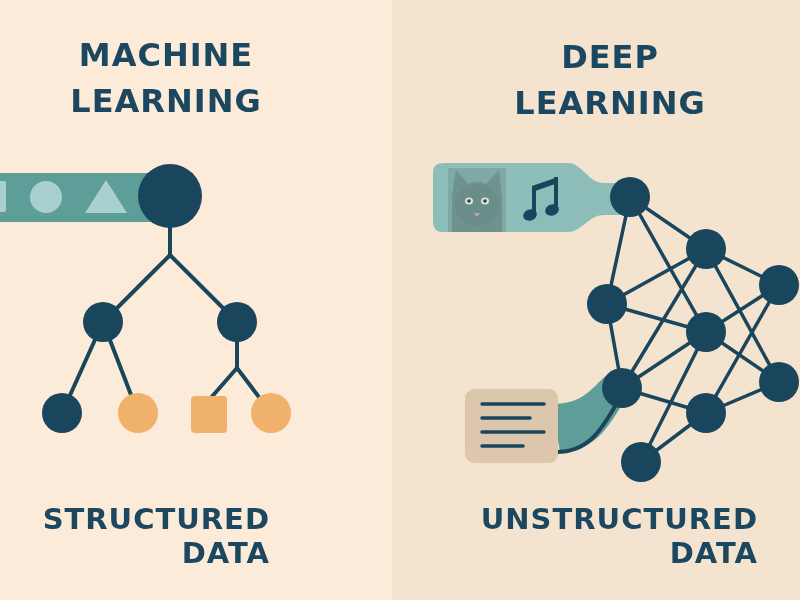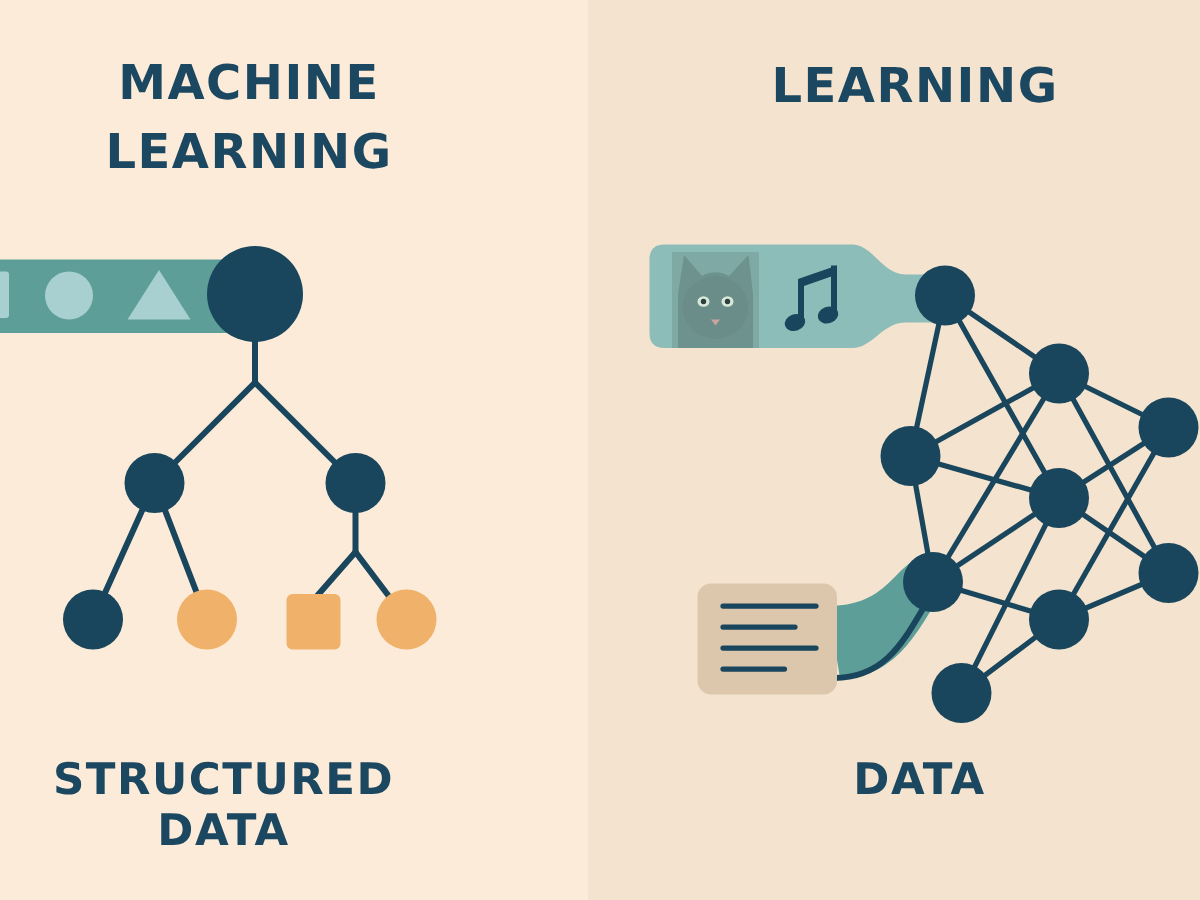--- a/index.html
+++ b/index.html
@@ -15,37 +15,38 @@
       position: absolute; margin: 0; color: #1C4760;
       font-family: "DejaVu Sans", sans-serif; font-weight: bold;
       font-size: 32px; line-height: 46px; letter-spacing: 1px;
       text-align: center; white-space: nowrap;
     }
     .title span { display: block; }
     .subtitle {
       position: absolute; margin: 0; color: #1C4760;
       font-family: "DejaVu Sans", sans-serif; font-weight: bold;
       font-size: 29px; line-height: 34px; letter-spacing: 1px;
-      text-align: center; white-space: nowrap;
+      text-align: right; white-space: nowrap;
     }
     .subtitle span { display: block; }
     svg { position: absolute; left: 0; top: 0; }
   </style>
 </head>
 <body>
 
 <div class="panel panel-left"></div>
 <div class="panel panel-right"></div>
 
 <h1 class="title" style="left:30px; top:32px; width:272px;">
   <span>MACHINE</span>
   <span>LEARNING</span>
 </h1>
 
 <h1 class="title" style="left:474px; top:34px; width:272px;">
+  <span>DEEP</span>
   <span>LEARNING</span>
 </h1>
 
 <svg width="800" height="600" viewBox="0 0 800 600">
 
   <g>
     <rect x="0" y="173" width="172" height="49" fill="#5E9E98"></rect>
     <rect x="-20" y="181" width="26" height="31" rx="2" fill="#A9D0D0"></rect>
     <circle cx="46" cy="197" r="16" fill="#A9D0D0"></circle>
     <polygon points="106,180 127,213 85,213" fill="#A9D0D0"></polygon>
@@ -135,14 +136,15 @@
     <circle cx="641" cy="462" r="20"></circle>
   </g>
 </svg>
 
 <h2 class="subtitle" style="left:28px; top:502px; width:242px;">
   <span>STRUCTURED</span>
   <span>DATA</span>
 </h2>
 
 <h2 class="subtitle" style="left:468px; top:502px; width:290px;">
+  <span>UNSTRUCTURED</span>
   <span>DATA</span>
 </h2>
 
 </body></html>

